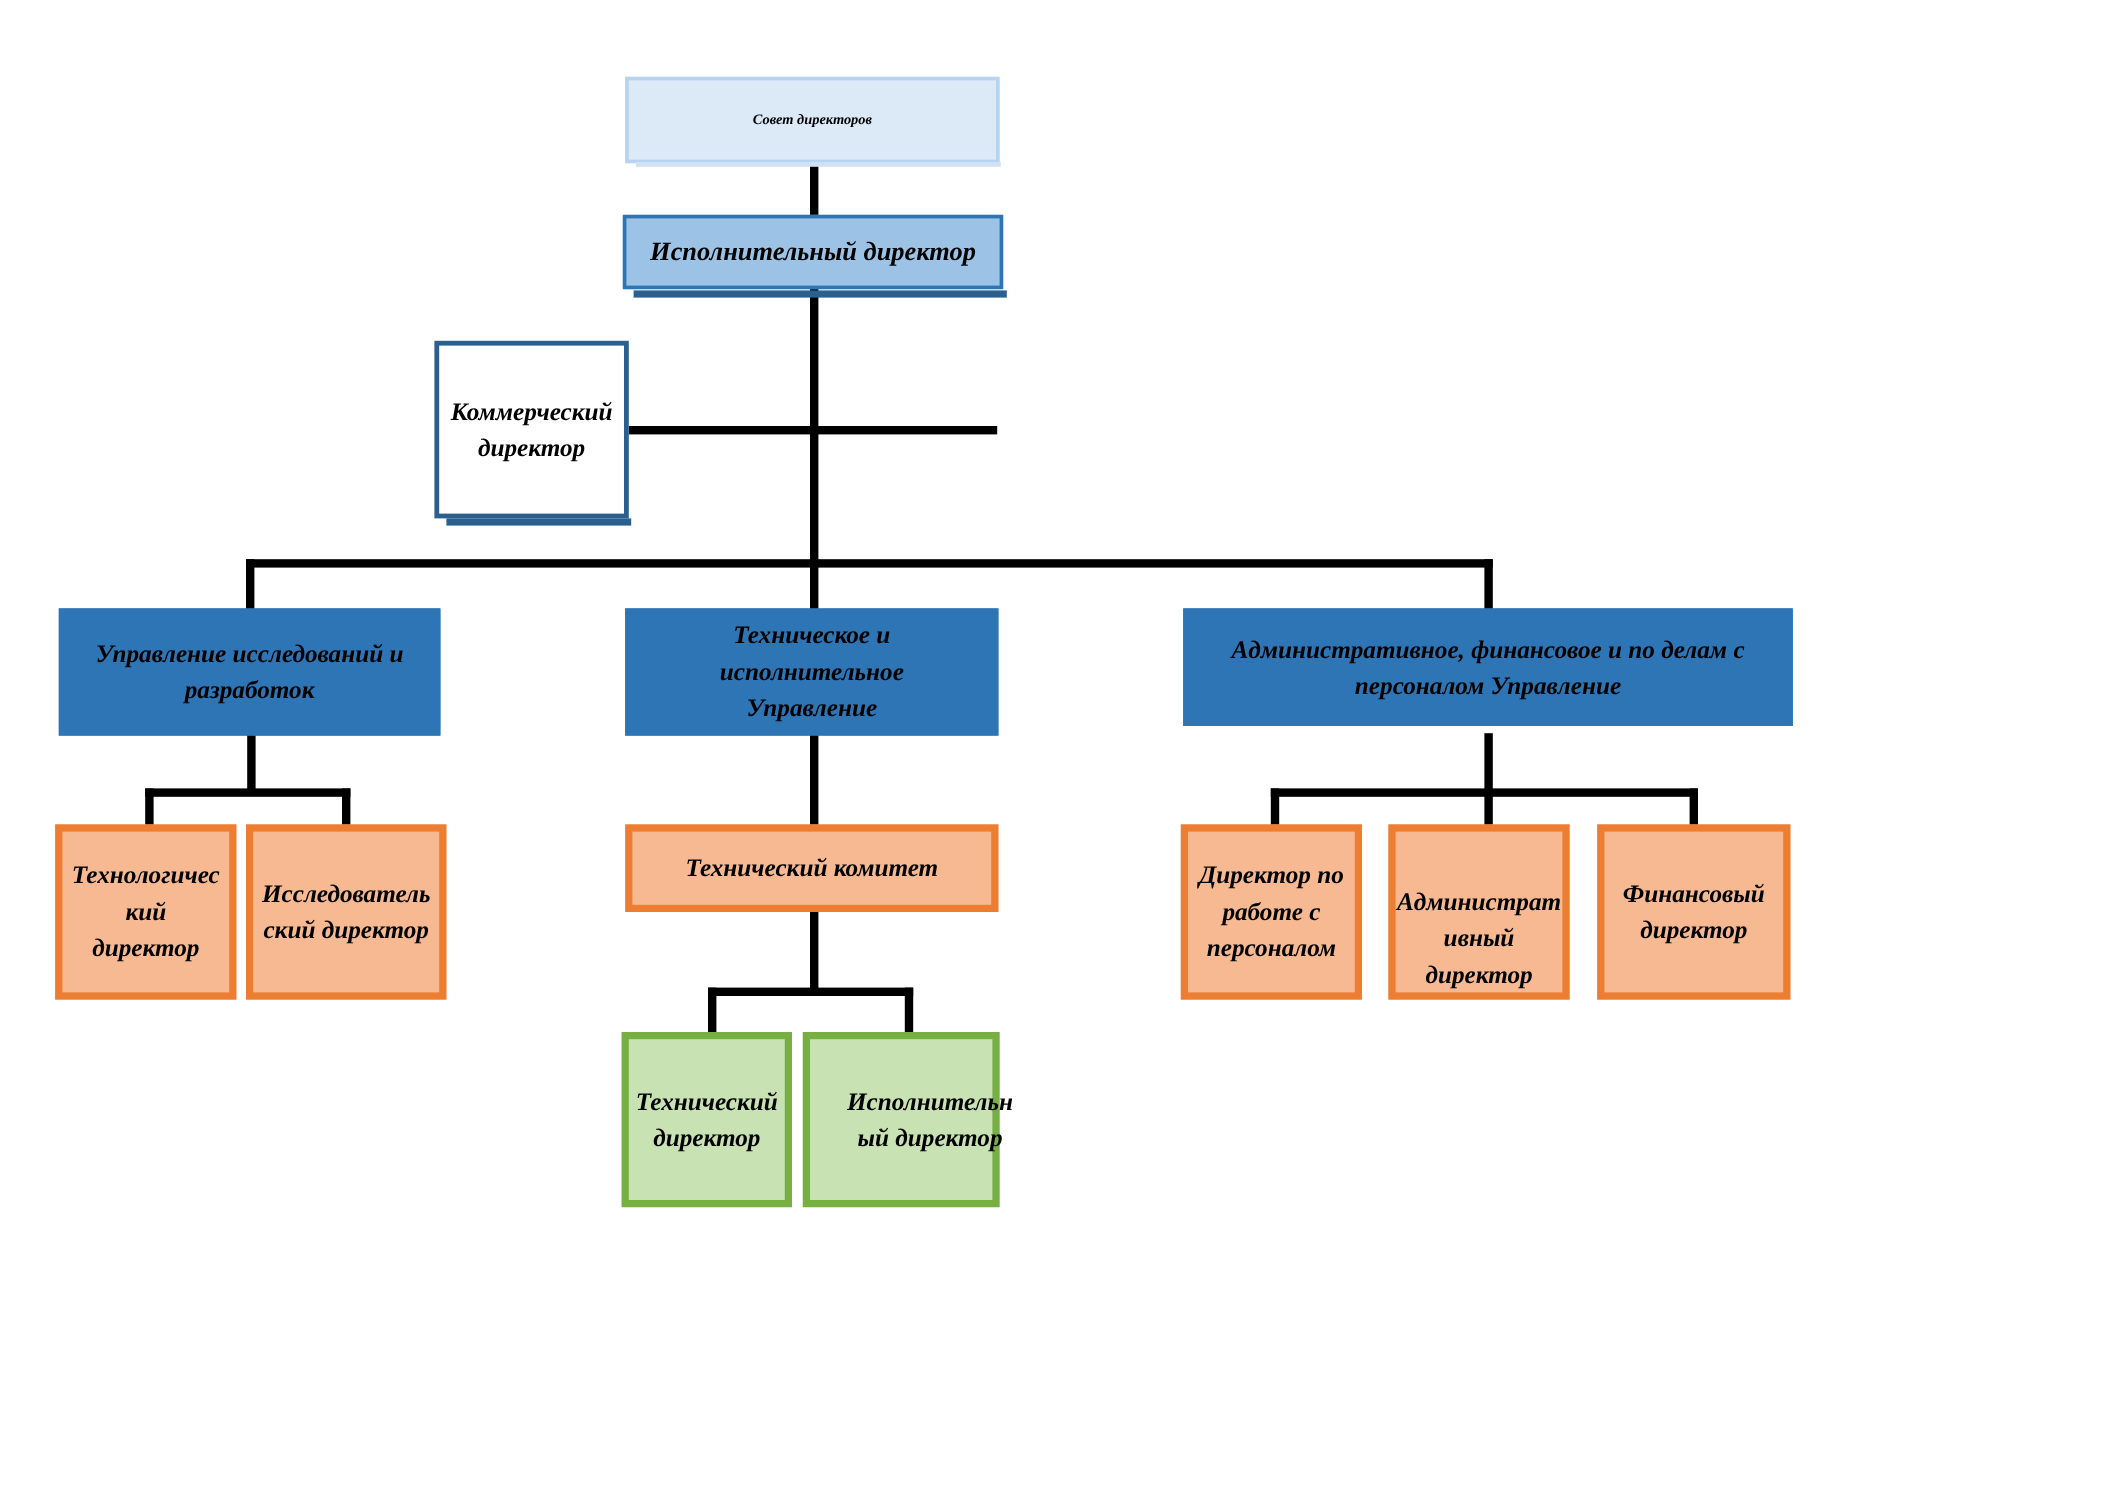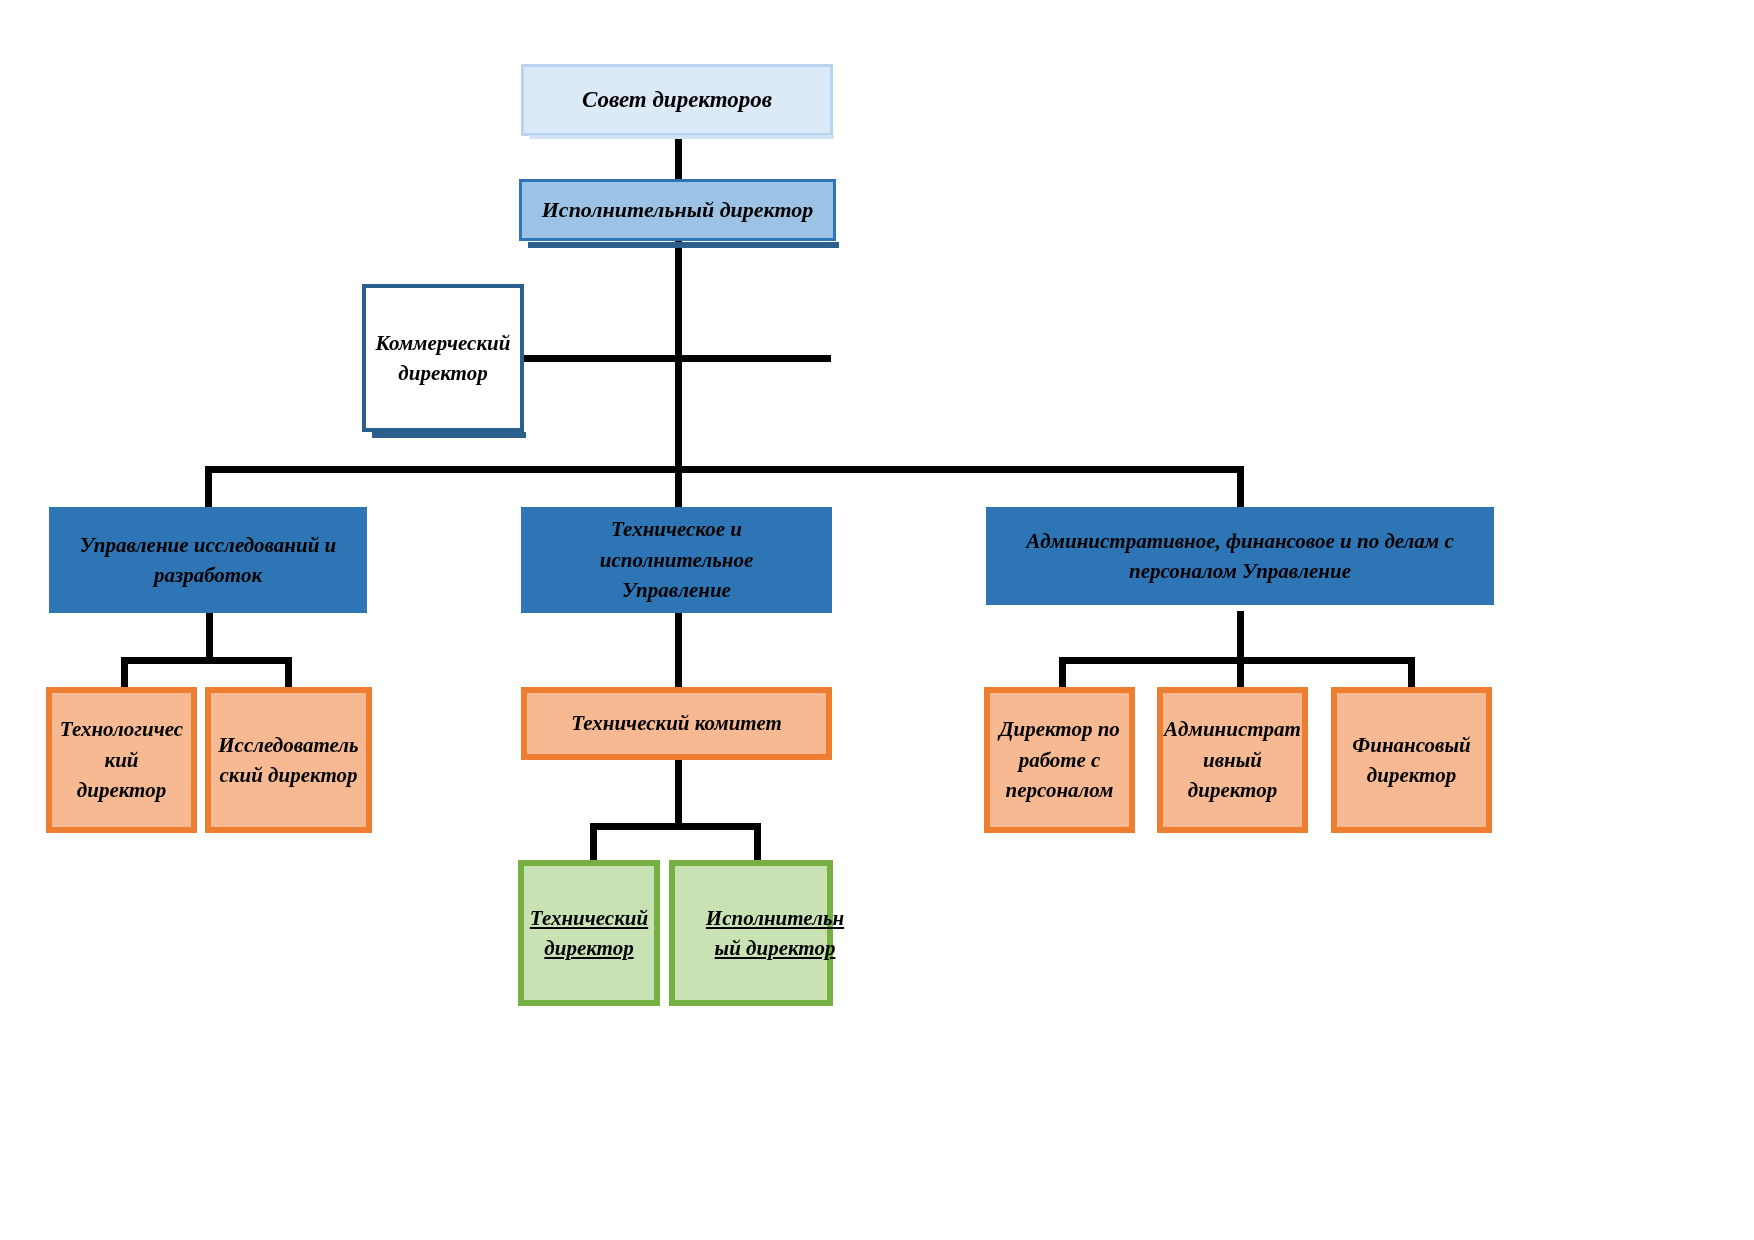--- a/index.html
+++ b/index.html
@@ -33,21 +33,21 @@
   .node .label {
     display: block;
     padding: 0 8px;
     white-space: pre-line;
   }
 
   
   .n-board {
     background: #dce9f7;
     border: 3px solid #b6d3ef;
-    font-size: 23px;
+    font-size: 12px;
   }
   .n-exec {
     background: #9cc3e5;
     border: 3px solid #2e75b6;
     font-size: 22px;
   }
   .n-white {
     background: #ffffff;
     border: 4px solid #2b5f8e;
     font-size: 21px;
@@ -59,21 +59,20 @@
   }
   .n-orange {
     background: #f6b991;
     border: 6px solid #ed7d31;
     font-size: 21px;
   }
   .n-green {
     background: #c9e2b3;
     border: 6px solid #7db košice;
     font-size: 21px;
-    text-decoration: underline;
   }
   .n-green {
     background: #c9e2b3;
     border: 6px solid #76b043;
     font-size: 21px;
   }
 
   
   .n-white::after,
   .n-exec::after {
@@ -183,21 +182,21 @@
   <div class="node n-orange" style="left:521px; top:687px; width:311px; height:73px;">
     <span class="label">Технический комитет</span>
   </div>
 
   <div class="node n-orange" style="left:984px; top:687px; width:151px; height:146px;">
     <span class="label">Директор по
 работе с
 персоналом</span>
   </div>
 
-  <div class="node n-orange" style="left:1157px; top:687px; width:151px; height:146px;">
+  <div class="node n-orange" style="left:1157px; top:687px; width:151px; height:146px;align-items:flex-end;">
     <span class="label">Администрат
 ивный
 директор</span>
   </div>
 
   <div class="node n-orange" style="left:1331px; top:687px; width:161px; height:146px;">
     <span class="label">Финансовый
 директор</span>
   </div>
 

